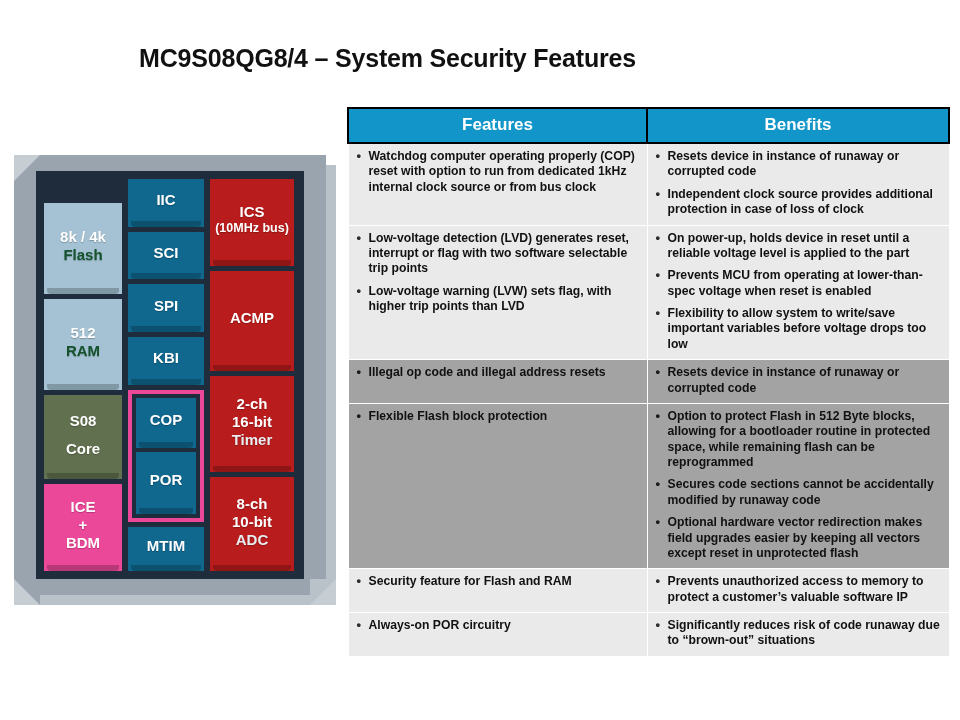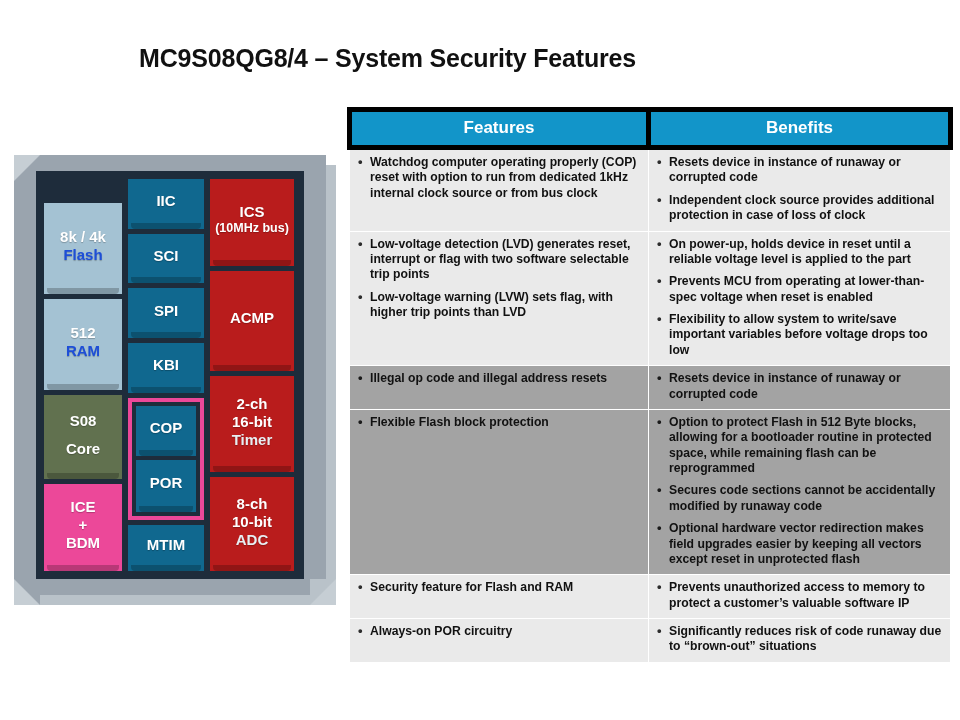--- a/index.html
+++ b/index.html
@@ -132,21 +132,21 @@
   .blk-green  { background: #b91c1c; }
 
   .sub-line {
     font-size: 12.5px;
     font-weight: bold;
   }
   .thin-line {
     font-weight: bold;
     color: #e8eef2;
   }
-  .blk-flash .thin-line, .blk-ram .thin-line { color: #1d4ed8; }
+  .blk-flash .thin-line, .blk-ram .thin-line { color: #14532d; }
 
   
   .cop-por-wrap {
     position: relative;
     border: 4px solid #ec4899;
     padding: 4px;
     display: flex;
     flex-direction: column;
     gap: 4px;
     box-sizing: border-box;
@@ -166,21 +166,21 @@
     border: 1px solid #ffffff;
     box-sizing: border-box;
   }
   #features-table th {
     background: #1295c9;
     color: #ffffff;
     font-size: 17px;
     font-weight: bold;
     text-align: center;
     padding: 6px 4px 7px 4px;
-    border: 5px solid #000000;
+    border: 2px solid #000000;
   }
   .col-features { width: 299px; }
   .col-benefits { width: 302px; }
 
   td.cell {
     padding: 5px 8px 6px 6px;
     border-right: 1px solid #cfcfcf;
     border-bottom: 1px solid #cfcfcf;
     border-left: 1px solid #cfcfcf;
     border-top: 1px solid #ffffff;
@@ -260,21 +260,21 @@
         <span>SPI</span>
       </div>
       <div class="chip-block blk-blue" style="height:56px">
         <span>KBI</span>
       </div>
 
       <div class="cop-por-wrap">
         <div class="chip-block blk-blue" style="height:50px">
           <span>COP</span>
         </div>
-        <div class="chip-block blk-blue" style="height:52px">
+        <div class="chip-block blk-blue" style="height:62px">
           <span>POR</span>
         </div>
       </div>
 
       <div class="chip-block blk-blue" style="height:52px">
         <span>MTIM</span>
       </div>
     </div>
 
     <div class="chip-col col-c">

